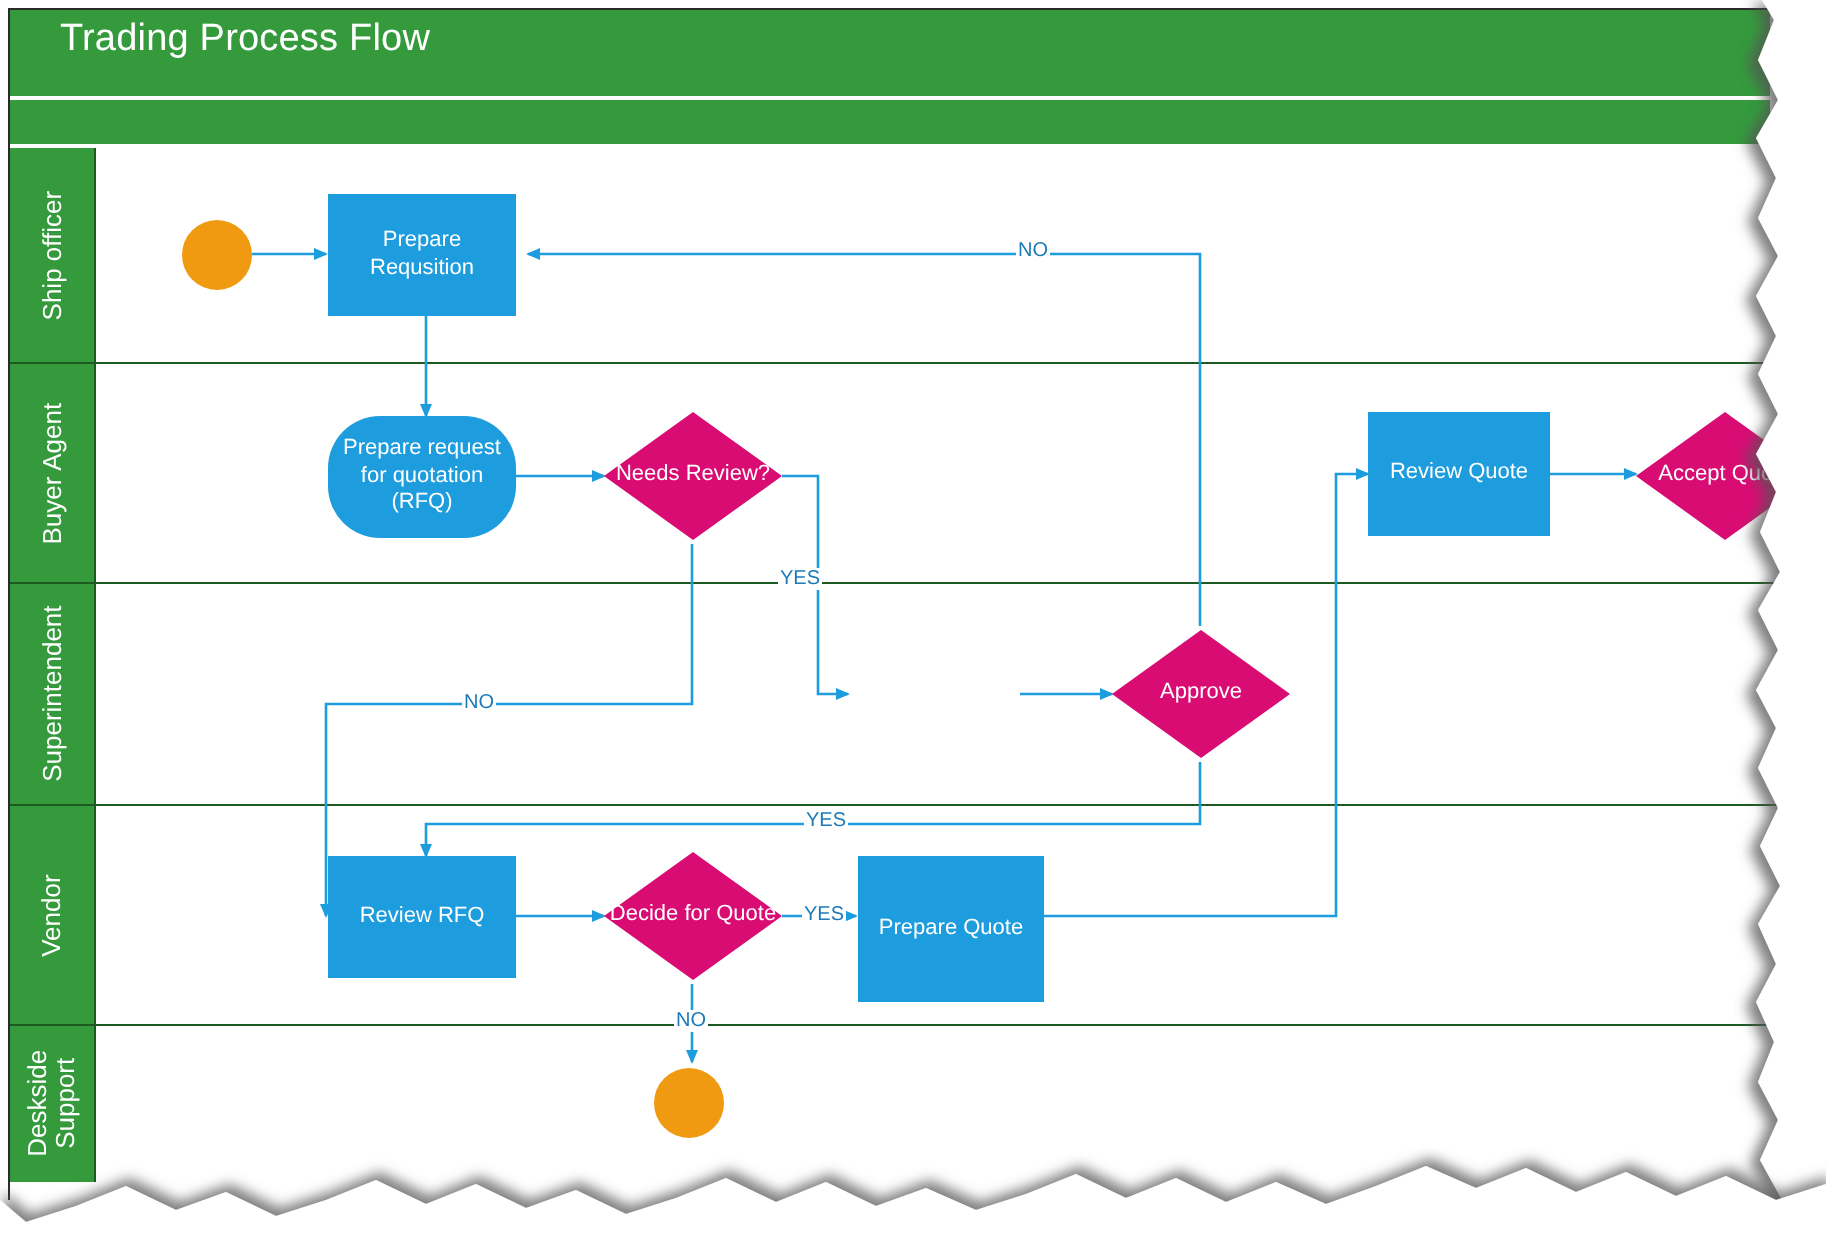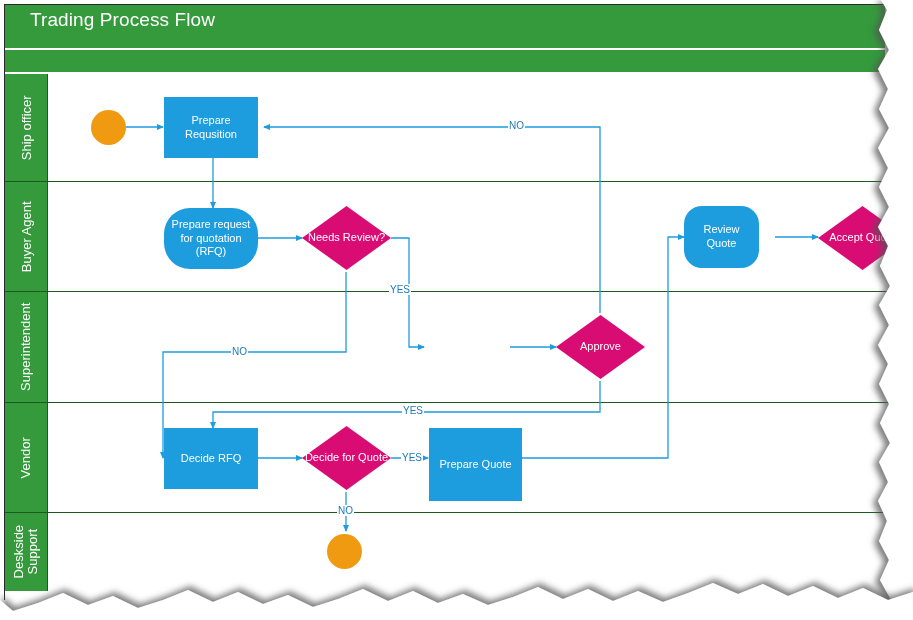--- a/index.html
+++ b/index.html
@@ -268,37 +268,37 @@
 
     <div class="node proc" style="left:164px;top:208px;width:94px;height:61px;border-radius:26px;">
       <span>Prepare request for quotation (RFQ)</span>
     </div>
 
     <div class="decision-wrap" style="left:302px;top:206px;width:89px;height:64px;">
       <div class="decision-shape"></div>
       <div class="decision-label">Needs Review?</div>
     </div>
 
-    <div class="node proc" style="left:684px;top:206px;width:75px;height:62px;border-radius:18px;">
+    <div class="node proc" style="left:684px;top:206px;width:91px;height:62px;">
       <span>Review Quote</span>
     </div>
 
     <div class="decision-wrap" style="left:818px;top:206px;width:89px;height:64px;">
       <div class="decision-shape"></div>
       <div class="decision-label">Accept Quote</div>
     </div>
 
 
     <div class="decision-wrap" style="left:556px;top:315px;width:89px;height:64px;">
       <div class="decision-shape"></div>
       <div class="decision-label">Approve</div>
     </div>
 
     <div class="node proc" style="left:164px;top:428px;width:94px;height:61px;">
-      <span>Decide RFQ</span>
+      <span>Review RFQ</span>
     </div>
 
     <div class="decision-wrap" style="left:302px;top:426px;width:89px;height:64px;">
       <div class="decision-shape"></div>
       <div class="decision-label">Decide for Quote</div>
     </div>
 
     <div class="node proc" style="left:429px;top:428px;width:93px;height:73px;">
       <span>Prepare Quote</span>
     </div>

